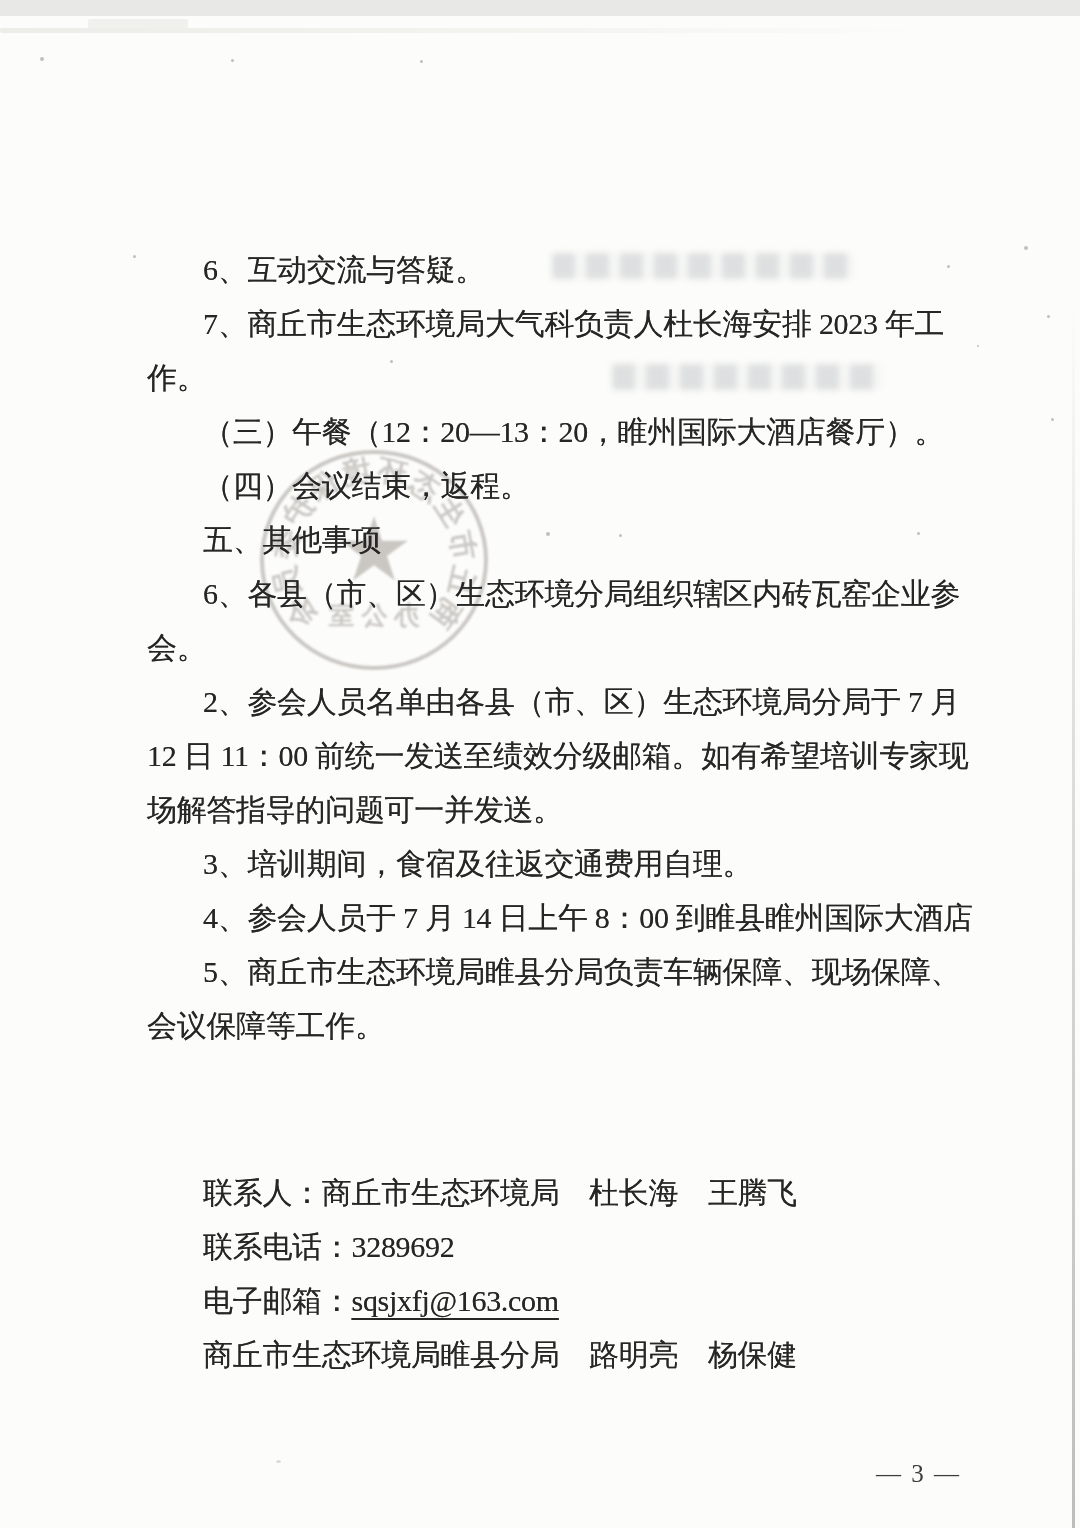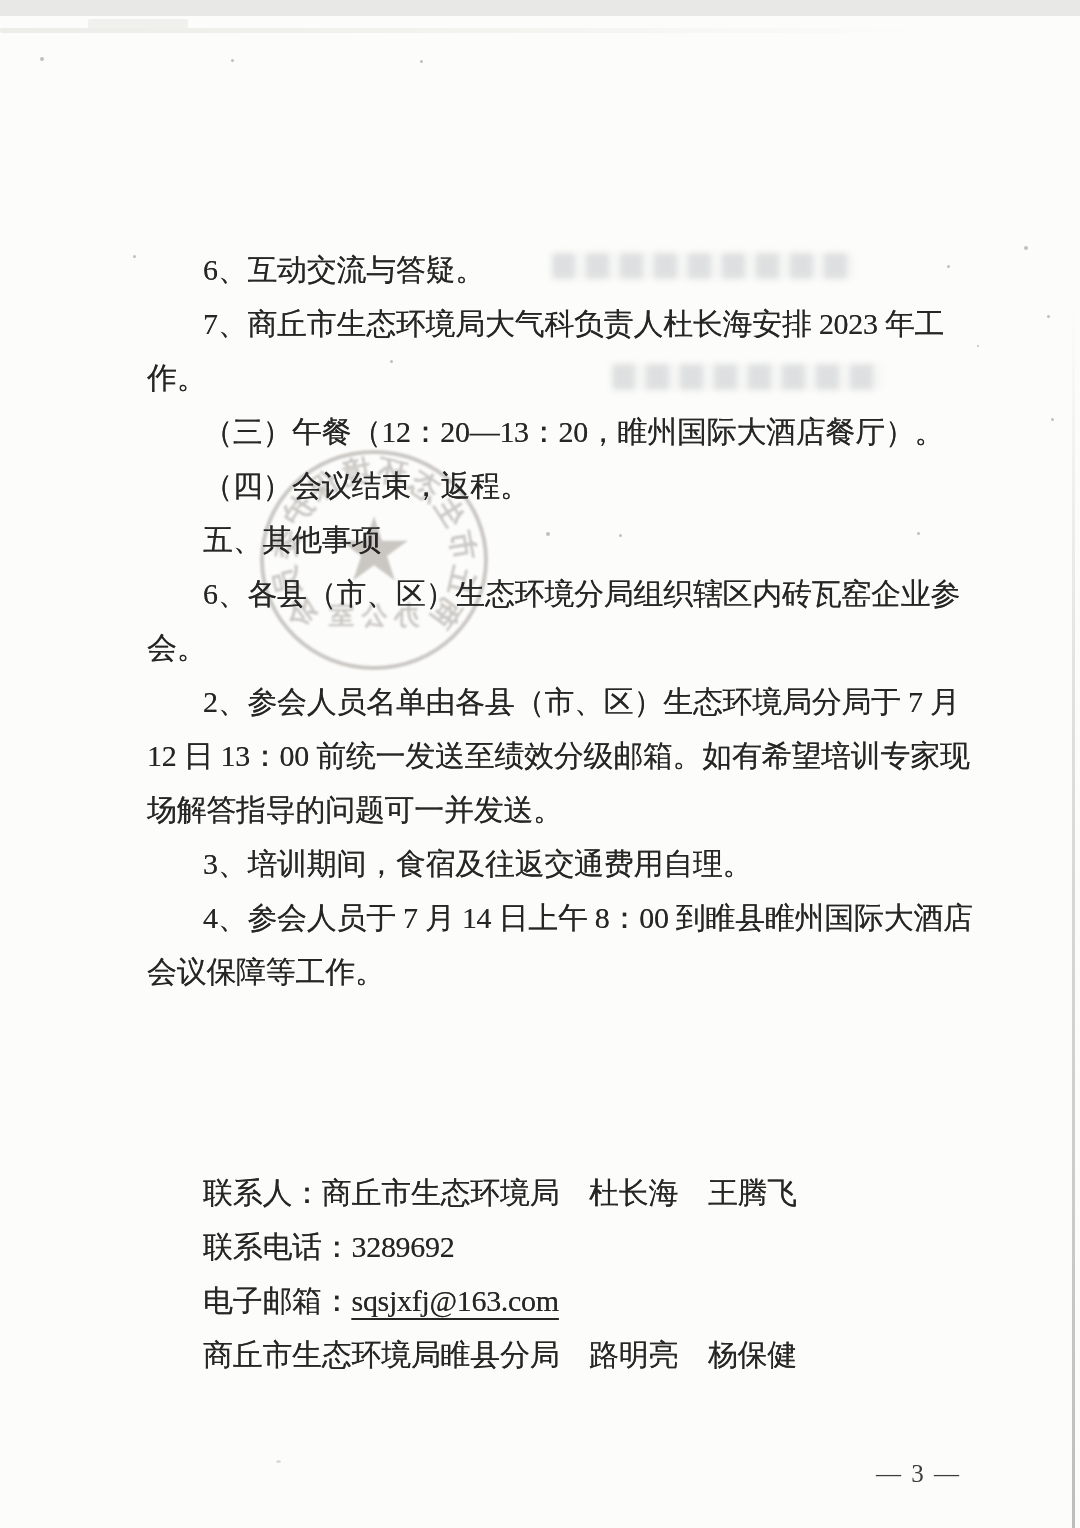--- a/index.html
+++ b/index.html
@@ -91,24 +91,25 @@
   <div class="doc-body">
       <div class="line indent">6、互动交流与答疑。</div>
       <div class="line indent">7、商丘市生态环境局大气科负责人杜长海安排 2023 年工</div>
       <div class="line">作。</div>
       <div class="line indent">（三）午餐（12：20—13：20，睢州国际大酒店餐厅）。</div>
       <div class="line indent">（四）会议结束，返程。</div>
       <div class="line indent">五、其他事项</div>
       <div class="line indent">6、各县（市、区）生态环境分局组织辖区内砖瓦窑企业参</div>
       <div class="line">会。</div>
       <div class="line indent">2、参会人员名单由各县（市、区）生态环境局分局于 7 月</div>
-      <div class="line">12 日 13：00 前统一发送至绩效分级邮箱。如有希望培训专家现</div>
+      <div class="line">12 日 11：00 前统一发送至绩效分级邮箱。如有希望培训专家现</div>
       <div class="line">场解答指导的问题可一并发送。</div>
       <div class="line indent">3、培训期间，食宿及往返交通费用自理。</div>
       <div class="line indent">4、参会人员于 7 月 14 日上午 8：00 到睢县睢州国际大酒店</div>
+      <div class="line indent">5、商丘市生态环境局睢县分局负责车辆保障、现场保障、</div>
       <div class="line">会议保障等工作。</div>
     </div>
 
   <div class="contact">
       <div class="line indent">联系人：商丘市生态环境局　杜长海　王腾飞</div>
       <div class="line indent">联系电话：3289692</div>
       <div class="line indent"><span>电子邮箱：</span><span class="email">sqsjxfj@163.com</span></div>
       <div class="line indent">商丘市生态环境局睢县分局　路明亮　杨保健</div>
     </div>
 

